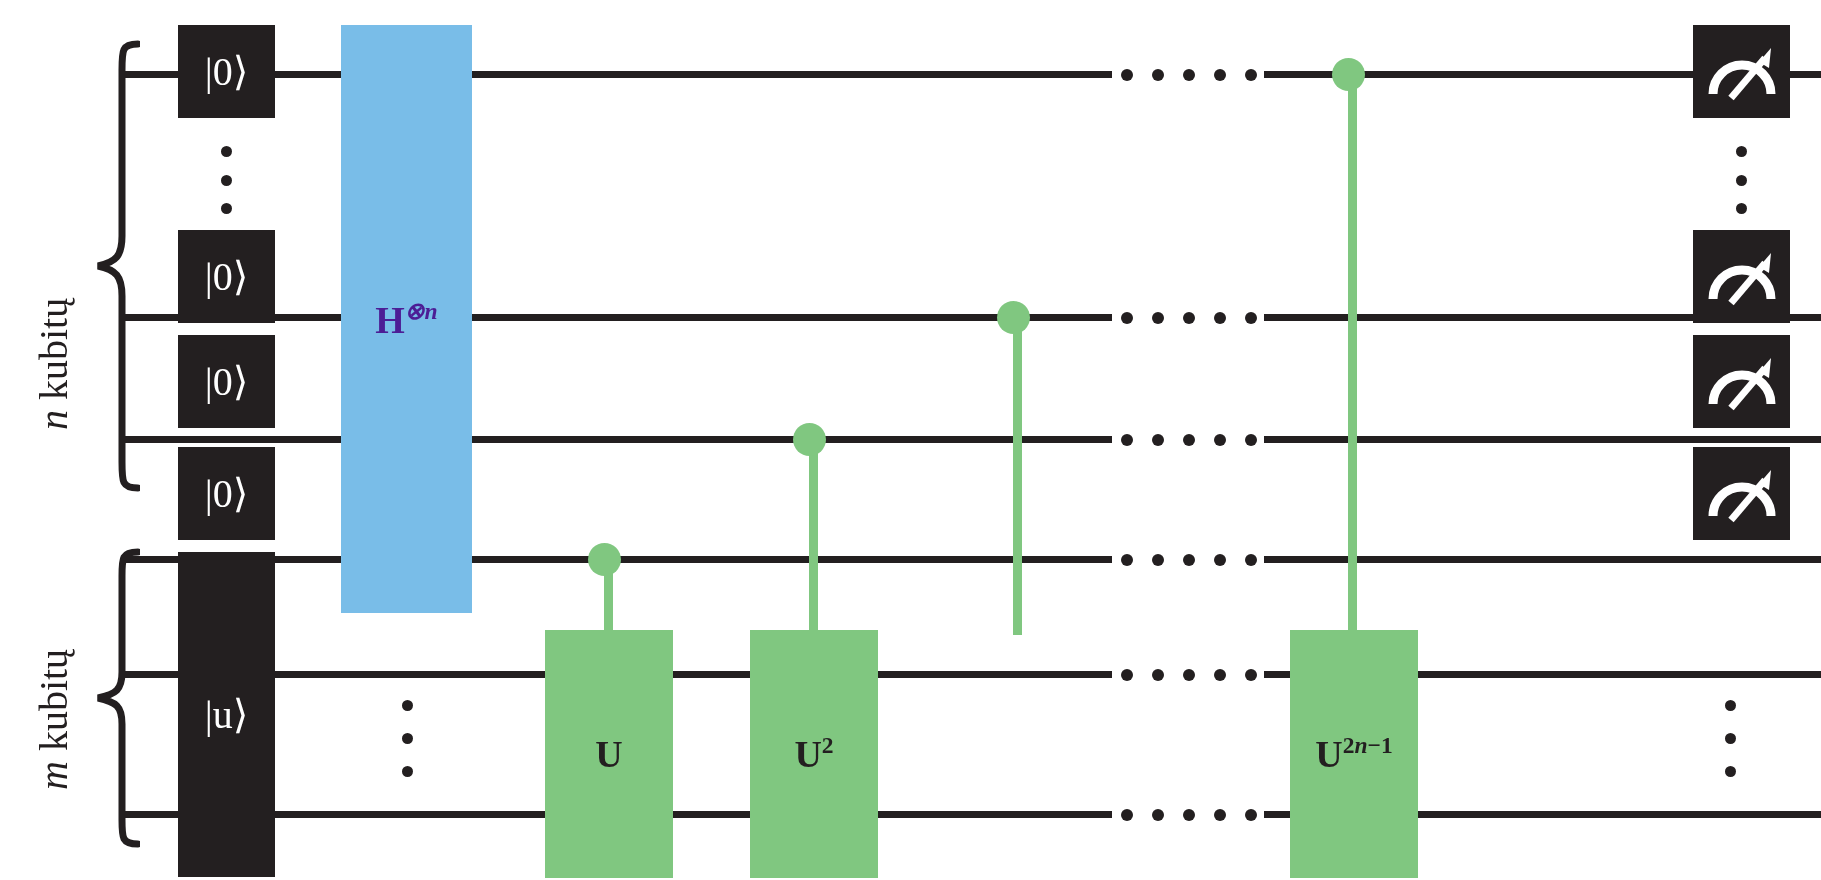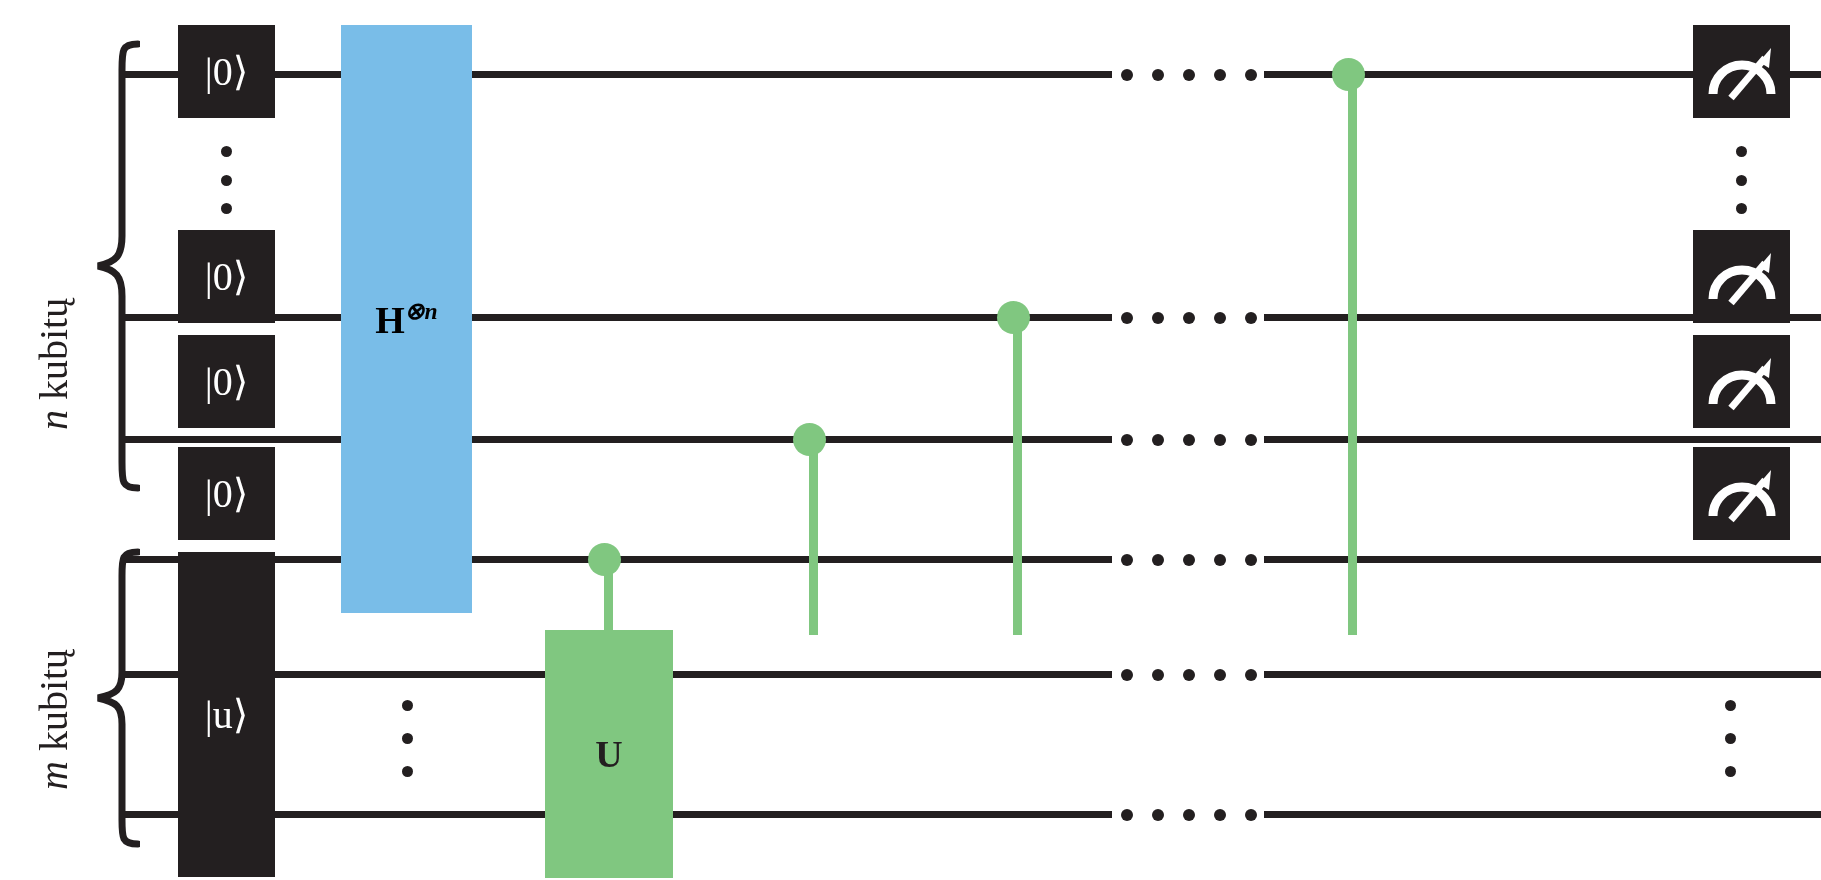--- a/index.html
+++ b/index.html
@@ -12,21 +12,21 @@
 
   
   .wire{position:absolute;background:#231f20;height:7px;}
 
   
   .kbox{position:absolute;background:#231f20;display:flex;align-items:center;justify-content:center;color:#fff;}
   .kbox .ket{font-family:"Liberation Serif", serif;font-size:40px;line-height:1;color:#ffffff;white-space:nowrap;}
 
   
   .bluegate{position:absolute;background:#79bde8;display:flex;align-items:center;justify-content:center;}
-  .bluegate .lbl{font-family:"Liberation Serif", serif;font-weight:bold;font-size:38px;color:#000000;white-space:nowrap;}
+  .bluegate .lbl{font-family:"Liberation Serif", serif;font-weight:bold;font-size:38px;color:#4c1d95;white-space:nowrap;}
   .bluegate .lbl sup{font-size:0.62em;font-style:italic;font-weight:bold;vertical-align:super;}
   .bluegate .lbl sup.up{font-style:normal;}
 
   
   .greengate{position:absolute;background:#7ec униф;}
   .greengate{background:#7ec87e;}
   .greengate{position:absolute;background:#80c780;display:flex;align-items:center;justify-content:center;}
   .greengate .lbl{font-family:"Liberation Serif", serif;font-weight:bold;font-size:38px;color:#231f20;white-space:nowrap;}
   .greengate .lbl sup{font-size:0.62em;vertical-align:super;font-weight:bold;}
   .greengate .lbl sup i{font-style:italic;}
@@ -165,20 +165,30 @@
     <div class="ctrl-dot" style="left:793px;top:423px;width:33px;height:33px;"></div>
     <div class="ctrl-line" style="left:1013px;top:318px;height:317px;"></div>
     <div class="ctrl-dot" style="left:997px;top:301px;width:33px;height:33px;"></div>
     <div class="ctrl-line" style="left:1348px;top:75px;height:560px;"></div>
     <div class="ctrl-dot" style="left:1332px;top:58px;width:33px;height:33px;"></div>
     <div class="greengate" style="left:545px;top:630px;width:128px;height:248px;">
     <span class="lbl">
       <span>U</span><sup></sup>
     </span>
   </div>
+    <div class="greengate" style="left:750px;top:630px;width:128px;height:248px;">
+    <span class="lbl">
+      <span>U</span><sup>2</sup>
+    </span>
+  </div>
+    <div class="greengate" style="left:1290px;top:630px;width:128px;height:248px;">
+    <span class="lbl">
+      <span>U</span><sup>2<i>n</i>−1</sup>
+    </span>
+  </div>
     <div class="kbox" style="left:1693px;top:25px;width:97px;height:93px;">
     <svg class="meter" width="74" height="64" viewBox="0 0 74 64">
       <path d="M8 54 A 29 29 0 0 1 66 54" fill="none" stroke="#fff" stroke-width="9"></path>
       <line x1="26" y1="58" x2="60" y2="18" stroke="#fff" stroke-width="7"></line>
       <polygon points="66,8 54,22 64,28" fill="#fff"></polygon>
     </svg>
   </div>
     <div class="kbox" style="left:1693px;top:230px;width:97px;height:93px;">
     <svg class="meter" width="74" height="64" viewBox="0 0 74 64">
       <path d="M8 54 A 29 29 0 0 1 66 54" fill="none" stroke="#fff" stroke-width="9"></path>

